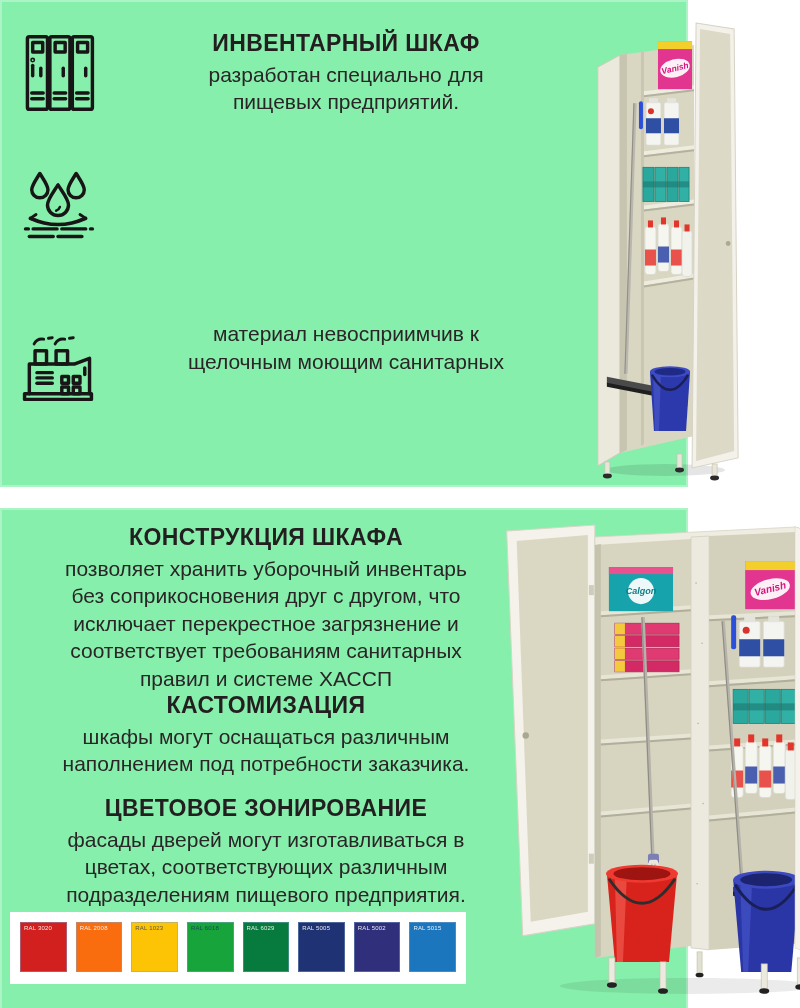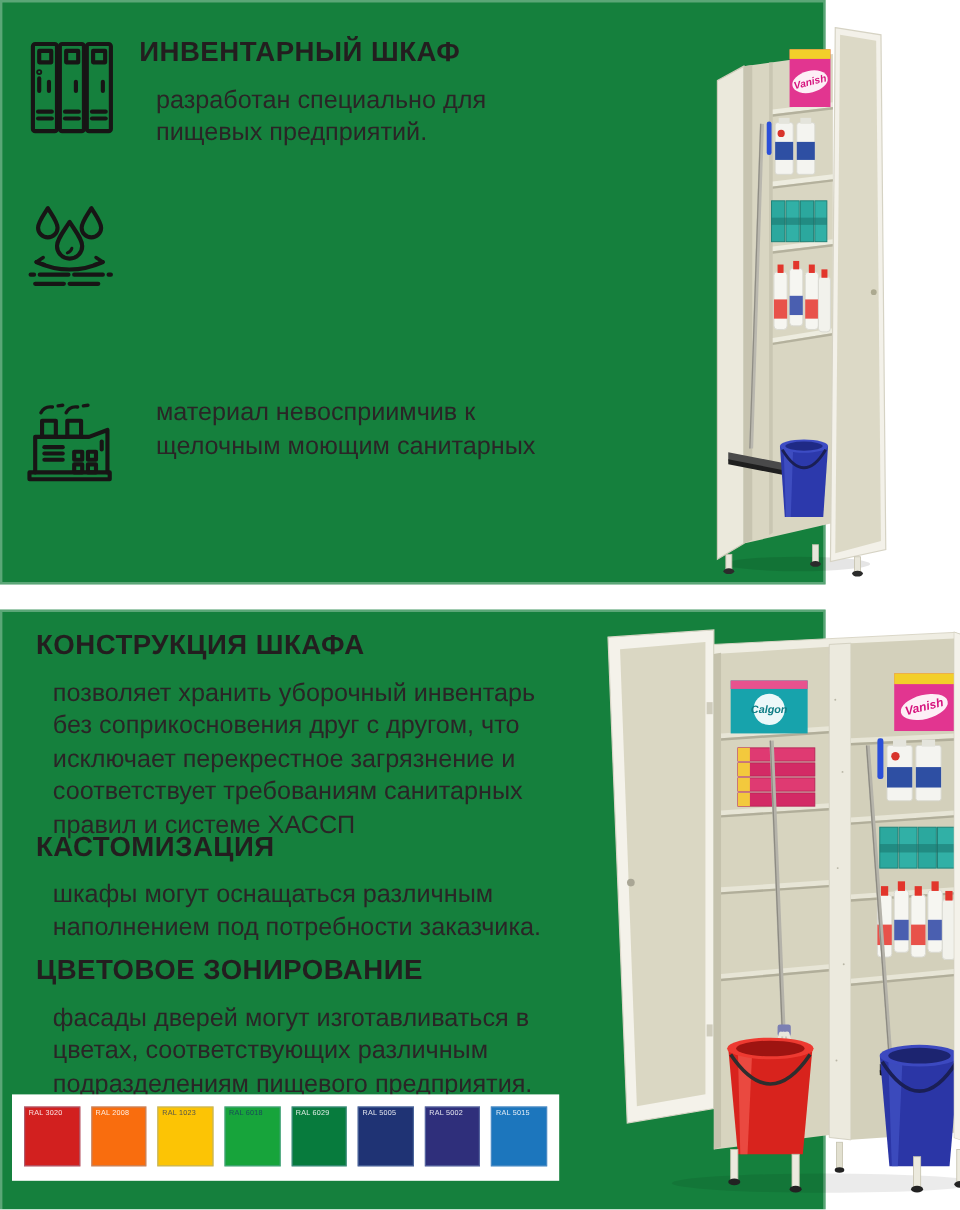--- a/index.html
+++ b/index.html
@@ -1,28 +1,28 @@
 <!DOCTYPE html>
 <html><head>
 <meta charset="utf-8">
 <style>
   html,body{margin:0;padding:0;background:#ffffff;}
   .page{position:relative;width:800px;height:1008px;background:#ffffff;overflow:hidden;
         font-family:"Liberation Sans","DejaVu Sans",sans-serif;}
-  .panel{position:absolute;left:0;width:688px;background:#15803d;
-         box-shadow:inset 0 0 0 2px rgba(255,255,255,0.30);}
+  .panel{position:absolute;left:0;width:688px;background:#86efac;
+         box-shadow:inset 0 0 0 2px rgba(255,255,255,0.30);text-align:center;}
   .panel-top{top:0;height:487px;}
   .panel-bottom{top:508px;height:528px;}
   .feature{position:absolute;display:flex;align-items:flex-start;}
   .icon-box{width:92px;flex:0 0 92px;display:flex;justify-content:center;}
   .icon-box svg{width:86px;height:86px;}
   .f-text{margin-left:12px;width:460px;}
   .f-text h2{margin:0 0 5px 0;font-size:23px;line-height:1.13;font-weight:bold;
              letter-spacing:0.4px;color:#231E1F;white-space:pre-line;text-transform:uppercase;}
-  .f-text p{margin:14px;font-size:21px;line-height:1.31;color:#2A2526;white-space:pre-line;}
+  .f-text p{margin:4px;font-size:21px;line-height:1.31;color:#2A2526;white-space:pre-line;}
   .f-t1{top:30px;left:12px;}
   .f-t2{top:146px;left:12px;}
   .f-t2 .icon-box{margin-top:16px;}
   .f-t3{top:316px;left:12px;}
   .f-t3 .icon-box{margin-top:6px;}
   .f-b{left:30px;}
   .f-b .f-text{margin-left:0;width:472px;}
   .f-b1{top:16px;}
   .f-b2{top:184px;}
   .f-b3{top:287px;}

